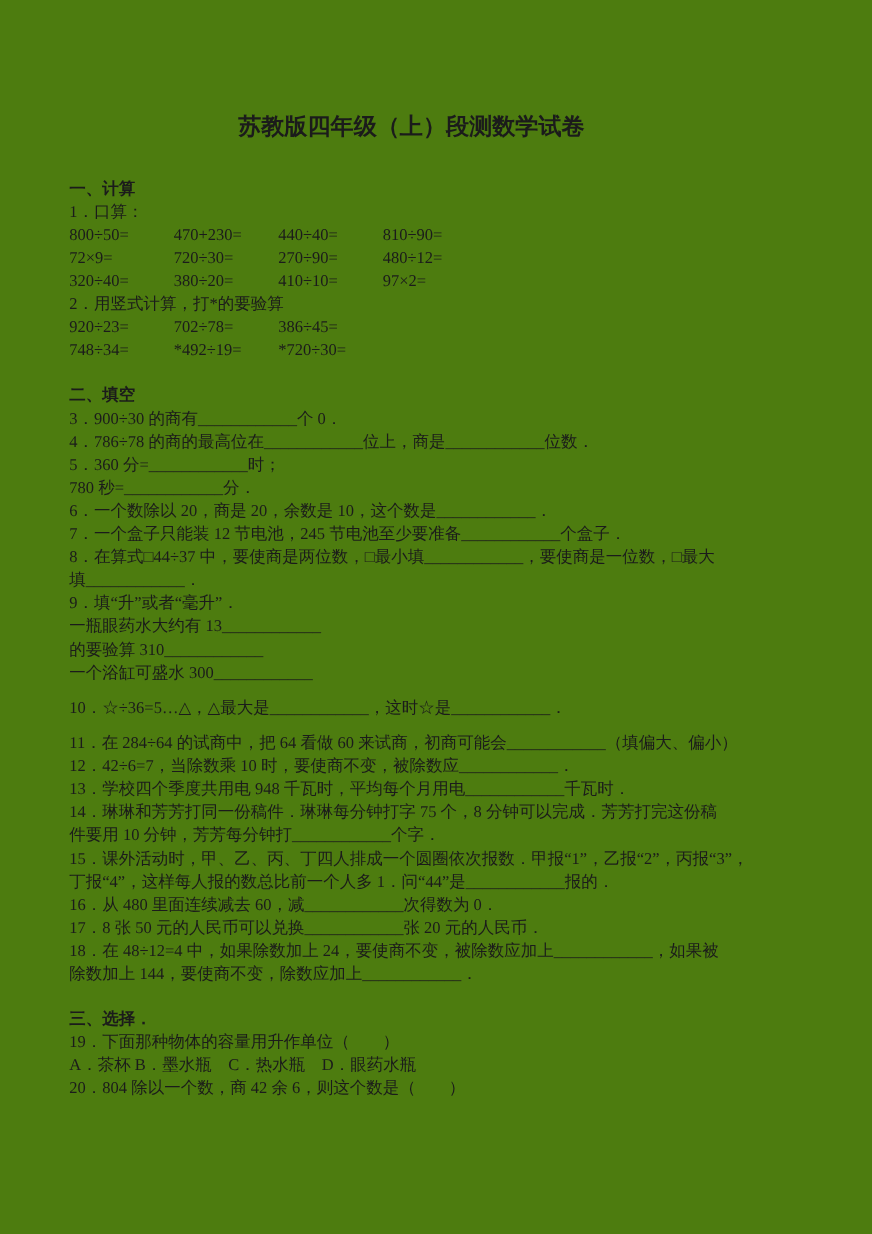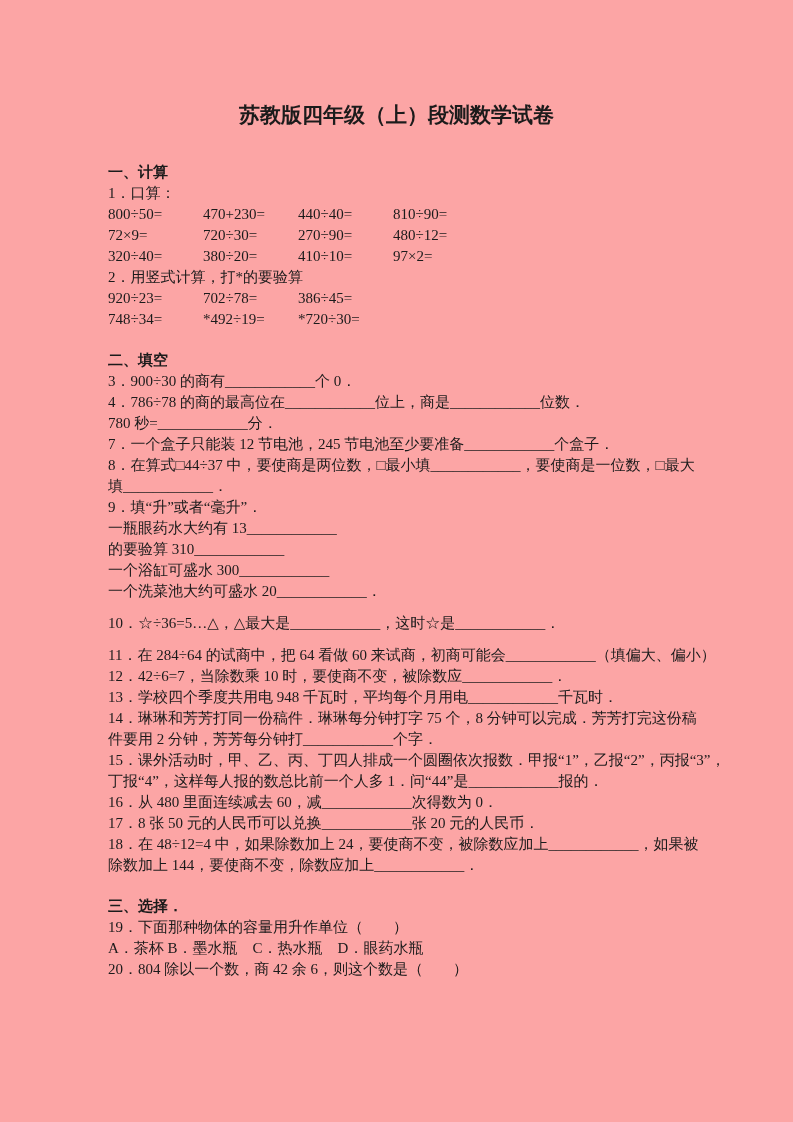--- a/index.html
+++ b/index.html
@@ -5,26 +5,26 @@
   html, body {
     margin: 0;
     padding: 0;
     background: #ffffff;
   }
   .page {
     position: relative;
     width: 793px;
     height: 1122px;
     box-sizing: border-box;
-    background: #fca5a5;
+    background: #4d7c0f;
     color: #1b1b1b;
     font-family: "Liberation Serif", "DejaVu Serif", serif;
     font-size: 15px;
     line-height: 21px;
-    padding: 102px 60px 0 108px;
+    padding: 102px 60px 0 63px;
     overflow: hidden;
   }
   .doc-title {
     font-size: 21px;
     line-height: 26px;
     font-weight: 700;
     text-align: center;
     margin: 0 -60px 34px -108px; 
   }
   .line {
@@ -51,35 +51,36 @@
       <div class="line">1．口算：</div>
       <div class="line"><span class="calc-item">800÷50=</span><span class="calc-item">470+230=</span><span class="calc-item">440÷40=</span><span class="calc-item">810÷90=</span></div>
       <div class="line"><span class="calc-item">72×9=</span><span class="calc-item">720÷30=</span><span class="calc-item">270÷90=</span><span class="calc-item">480÷12=</span></div>
       <div class="line"><span class="calc-item">320÷40=</span><span class="calc-item">380÷20=</span><span class="calc-item">410÷10=</span><span class="calc-item">97×2=</span></div>
       <div class="line">2．用竖式计算，打*的要验算</div>
       <div class="line"><span class="calc-item">920÷23=</span><span class="calc-item">702÷78=</span><span class="calc-item">386÷45=</span></div>
       <div class="line"><span class="calc-item">748÷34=</span><span class="calc-item">*492÷19=</span><span class="calc-item">*720÷30=</span></div>
       <div class="line heading gap-line">二、填空</div>
       <div class="line">3．900÷30 的商有____________个 0．</div>
       <div class="line">4．786÷78 的商的最高位在____________位上，商是____________位数．</div>
+      <div class="line">5．360 分=____________时；</div>
       <div class="line">780 秒=____________分．</div>
+      <div class="line">6．一个数除以 20，商是 20，余数是 10，这个数是____________．</div>
       <div class="line">7．一个盒子只能装 12 节电池，245 节电池至少要准备____________个盒子．</div>
       <div class="line">8．在算式□44÷37 中，要使商是两位数，□最小填____________，要使商是一位数，□最大</div>
       <div class="line">填____________．</div>
       <div class="line">9．填“升”或者“毫升”．</div>
       <div class="line">一瓶眼药水大约有 13____________</div>
       <div class="line">的要验算 310____________</div>
       <div class="line">一个浴缸可盛水 300____________</div>
-      <div class="line">一个洗菜池大约可盛水 20____________．</div>
       <div class="line gap-small">10．☆÷36=5…△，△最大是____________，这时☆是____________．</div>
       <div class="line gap-small">11．在 284÷64 的试商中，把 64 看做 60 来试商，初商可能会____________（填偏大、偏小）</div>
       <div class="line">12．42÷6=7，当除数乘 10 时，要使商不变，被除数应____________．</div>
       <div class="line">13．学校四个季度共用电 948 千瓦时，平均每个月用电____________千瓦时．</div>
       <div class="line">14．琳琳和芳芳打同一份稿件．琳琳每分钟打字 75 个，8 分钟可以完成．芳芳打完这份稿</div>
-      <div class="line">件要用 2 分钟，芳芳每分钟打____________个字．</div>
+      <div class="line">件要用 10 分钟，芳芳每分钟打____________个字．</div>
       <div class="line">15．课外活动时，甲、乙、丙、丁四人排成一个圆圈依次报数．甲报“1”，乙报“2”，丙报“3”，</div>
       <div class="line">丁报“4”，这样每人报的数总比前一个人多 1．问“44”是____________报的．</div>
       <div class="line">16．从 480 里面连续减去 60，减____________次得数为 0．</div>
       <div class="line">17．8 张 50 元的人民币可以兑换____________张 20 元的人民币．</div>
       <div class="line">18．在 48÷12=4 中，如果除数加上 24，要使商不变，被除数应加上____________，如果被</div>
       <div class="line">除数加上 144，要使商不变，除数应加上____________．</div>
       <div class="line heading gap-line">三、选择．</div>
       <div class="line">19．下面那种物体的容量用升作单位（　　）</div>
       <div class="line">A．茶杯 B．墨水瓶　C．热水瓶　D．眼药水瓶</div>
       <div class="line">20．804 除以一个数，商 42 余 6，则这个数是（　　）</div>

